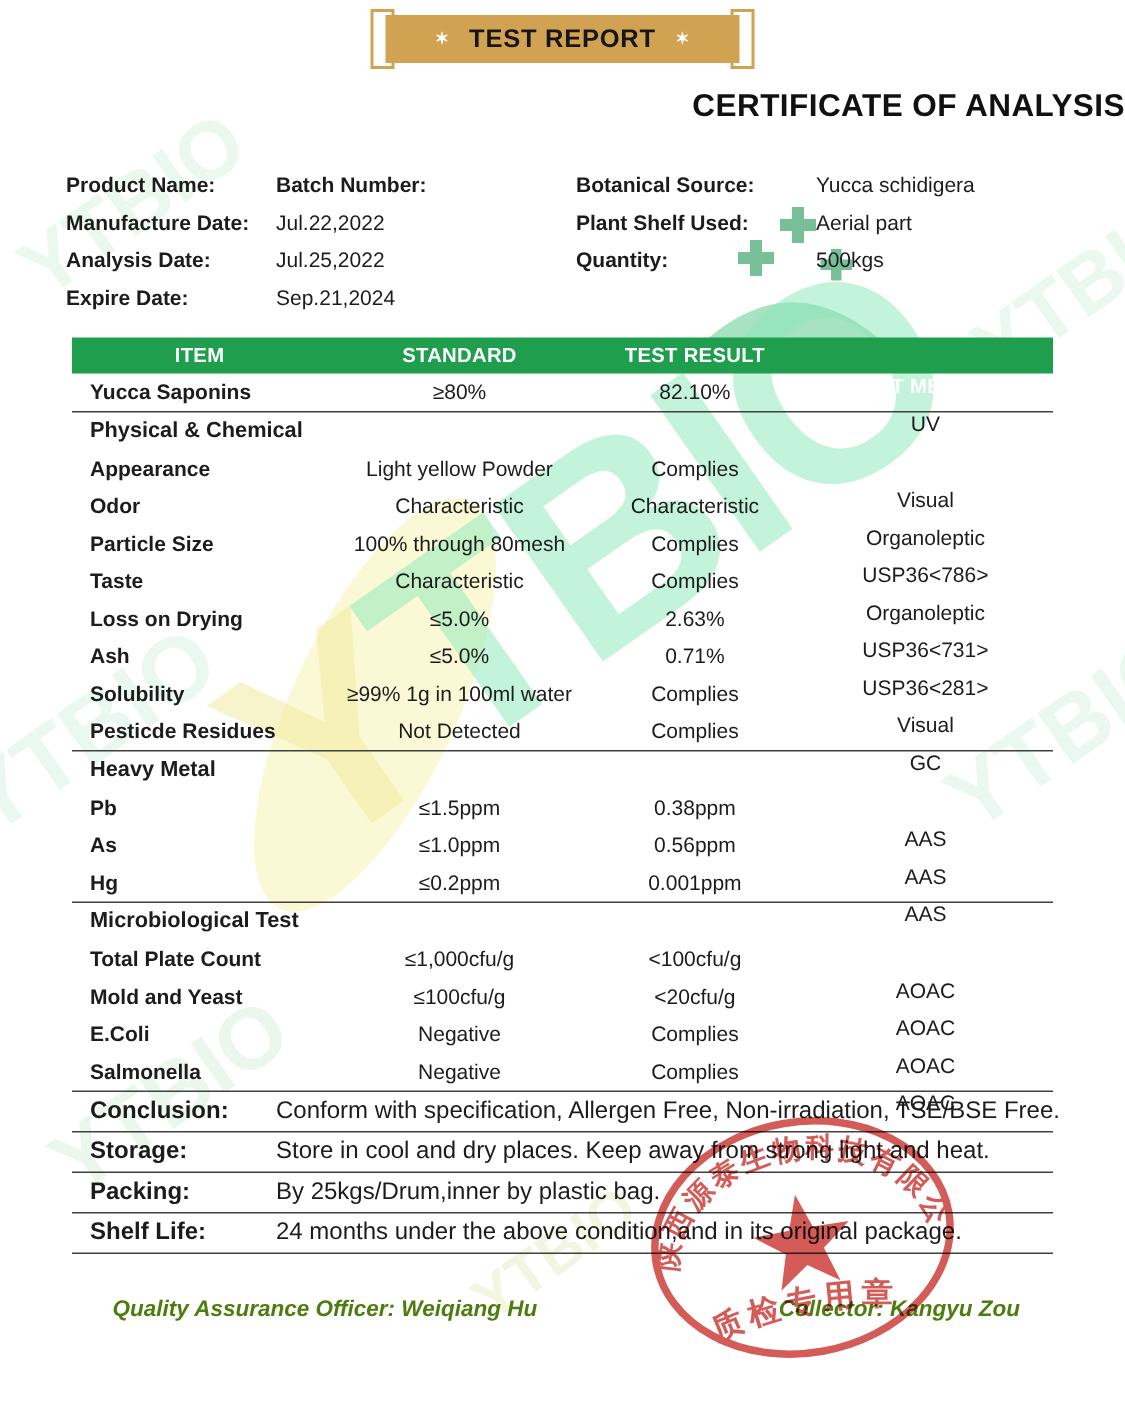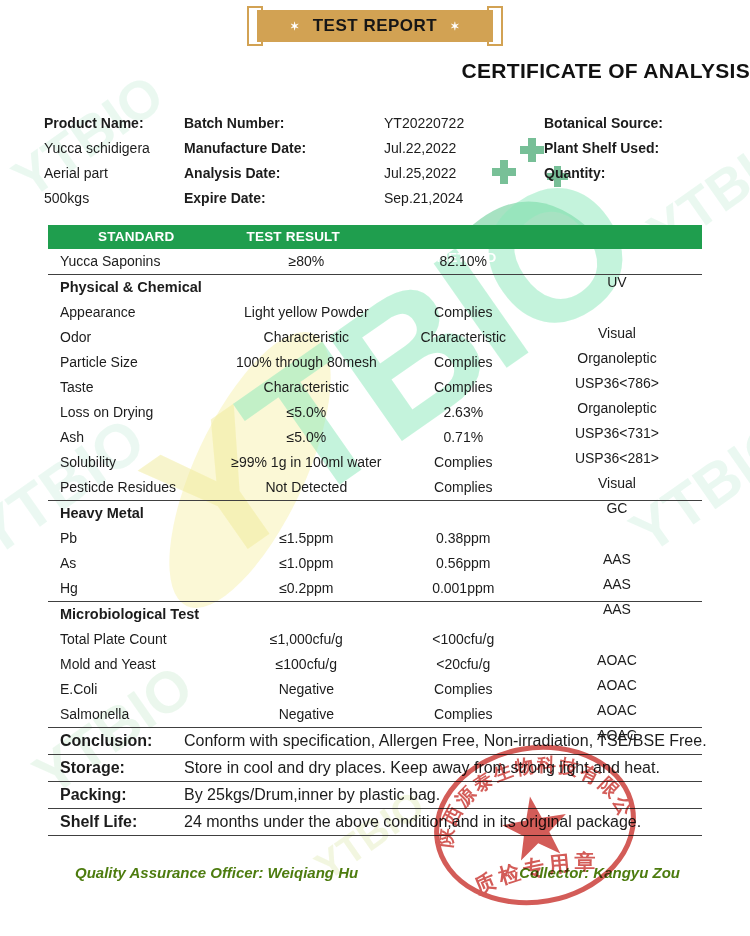--- a/index.html
+++ b/index.html
@@ -29,21 +29,21 @@
   .info-grid > div { height:25px; line-height:25px; font-size:14px; white-space:nowrap; }
   .ilabel { font-weight:bold; }
 
   
   .table { margin:14px 48px 0; }
   .thead { display:flex; background:#1f9e4e; color:#fff; font-weight:bold;
            font-size:13.5px; height:24px; line-height:24px; }
   .c0 { width:26%; } .c1 { width:27%; } .c2 { width:21%; } .c3 { width:26%;margin-top:21px; }
   .thead span { text-align:center; letter-spacing:.2px; }
   .trow { display:flex; height:25px; line-height:25px; font-size:14px; }
-  .trow .c0 { padding-left:12px; box-sizing:border-box; text-align:left; }
+  .trow .c0 { padding-left:12px; box-sizing:border-box; text-align:left;font-weight:bold; }
   .trow .c1, .trow .c2, .trow .c3 { text-align:center; }
   .trow.sep { border-bottom:1.6px solid #404040; }
   .trow.section { font-weight:bold; font-size:14.5px; }
   .trow.section .c0 { width:100%; }
 
   .frow { display:flex; height:26px; line-height:26px; font-size:16px;
           border-bottom:1.6px solid #404040;gap:24px; }
   .flabel { width:100px; padding-left:12px; font-weight:bold; flex:none; }
   .fvalue { flex:1; white-space:nowrap; }
 
@@ -96,40 +96,40 @@
         <span>TEST REPORT</span>
         <span class="star">✶</span>
       </div>
     </div>
 
     <h1>CERTIFICATE OF ANALYSIS</h1>
 
     <div class="info-grid">
       <div class="ilabel">Product Name:</div>
       <div class="ilabel">Batch Number:</div>
-      <div>YT20220722</div>
 
       <div class="ilabel">Botanical Source:</div>
       <div>Yucca schidigera</div>
       <div class="ilabel">Manufacture Date:</div>
       <div>Jul.22,2022</div>
 
       <div class="ilabel">Plant Shelf Used:</div>
       <div>Aerial part</div>
       <div class="ilabel">Analysis Date:</div>
       <div>Jul.25,2022</div>
 
       <div class="ilabel">Quantity:</div>
       <div>500kgs</div>
       <div class="ilabel">Expire Date:</div>
       <div>Sep.21,2024</div>
     </div>
 
     <div class="table">
       <div class="thead">
+        <span class="c0">ITEM</span>
         <span class="c1">STANDARD</span>
         <span class="c2">TEST RESULT</span>
         <span class="c3">TEST METHOD</span>
       </div>
 
       <div class="trow sep">
         <span class="c0">Yucca Saponins</span>
         <span class="c1">≥80%</span>
         <span class="c2">82.10%</span>
         <span class="c3">UV</span>

